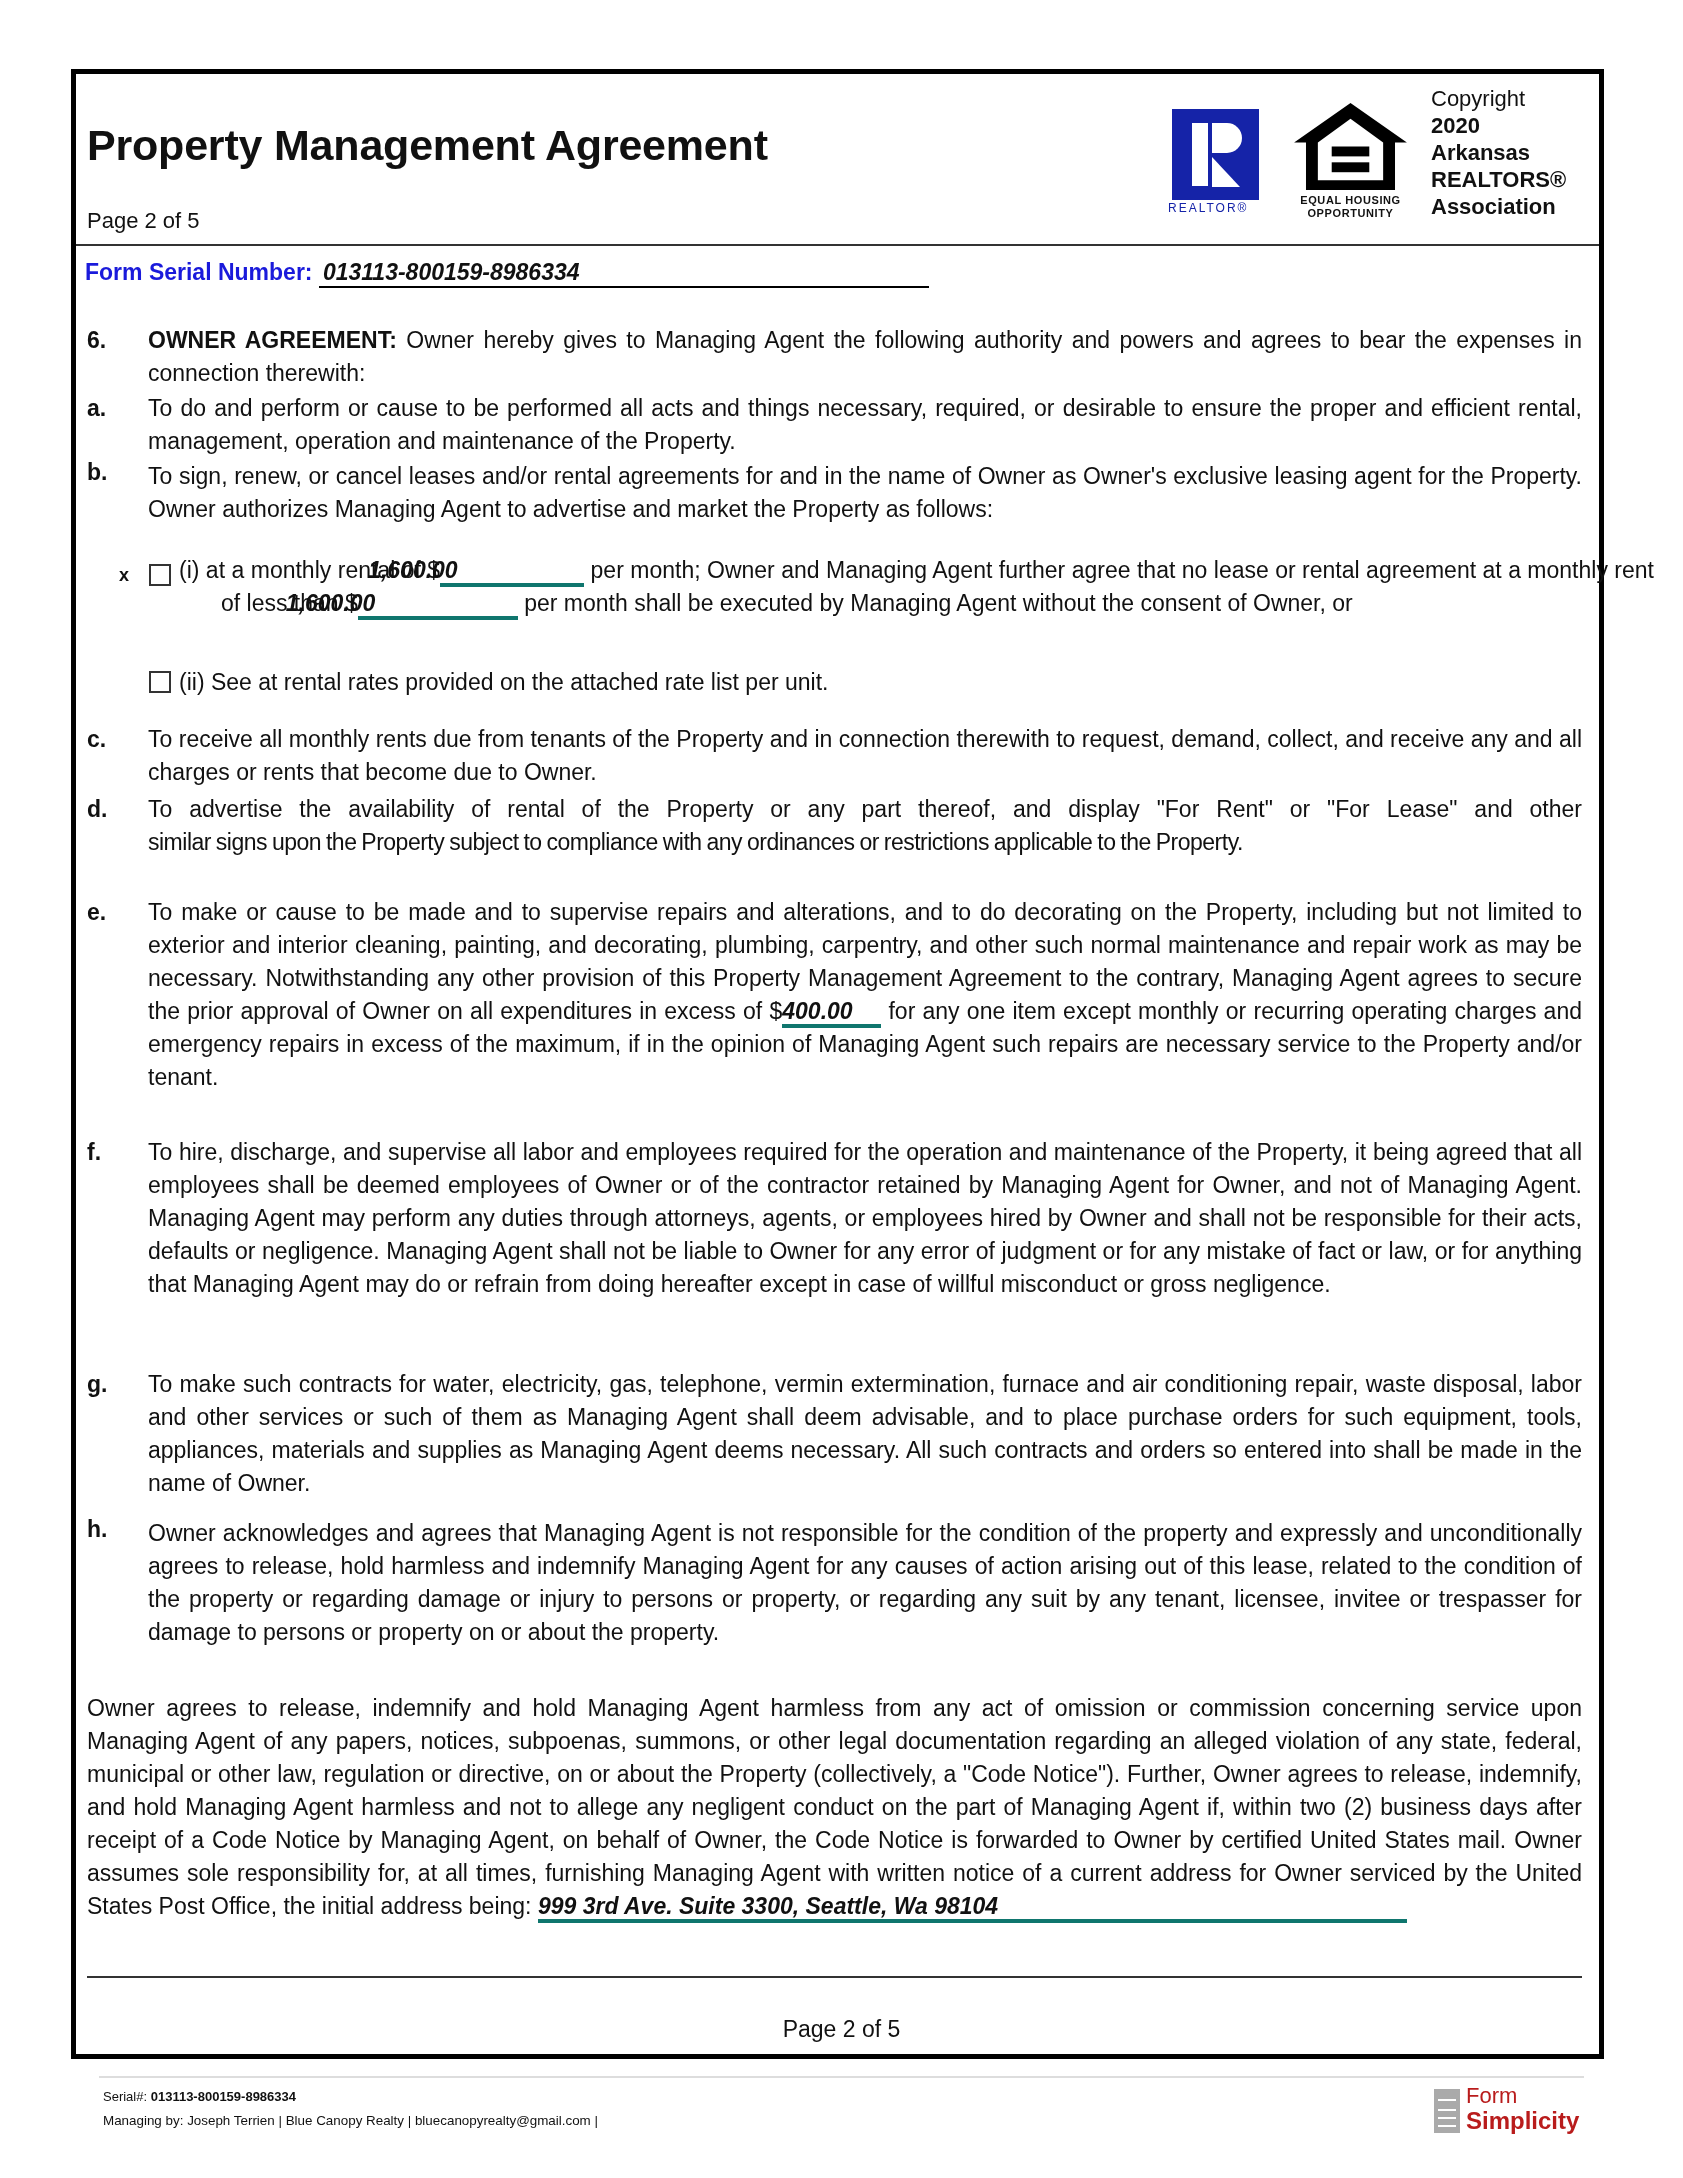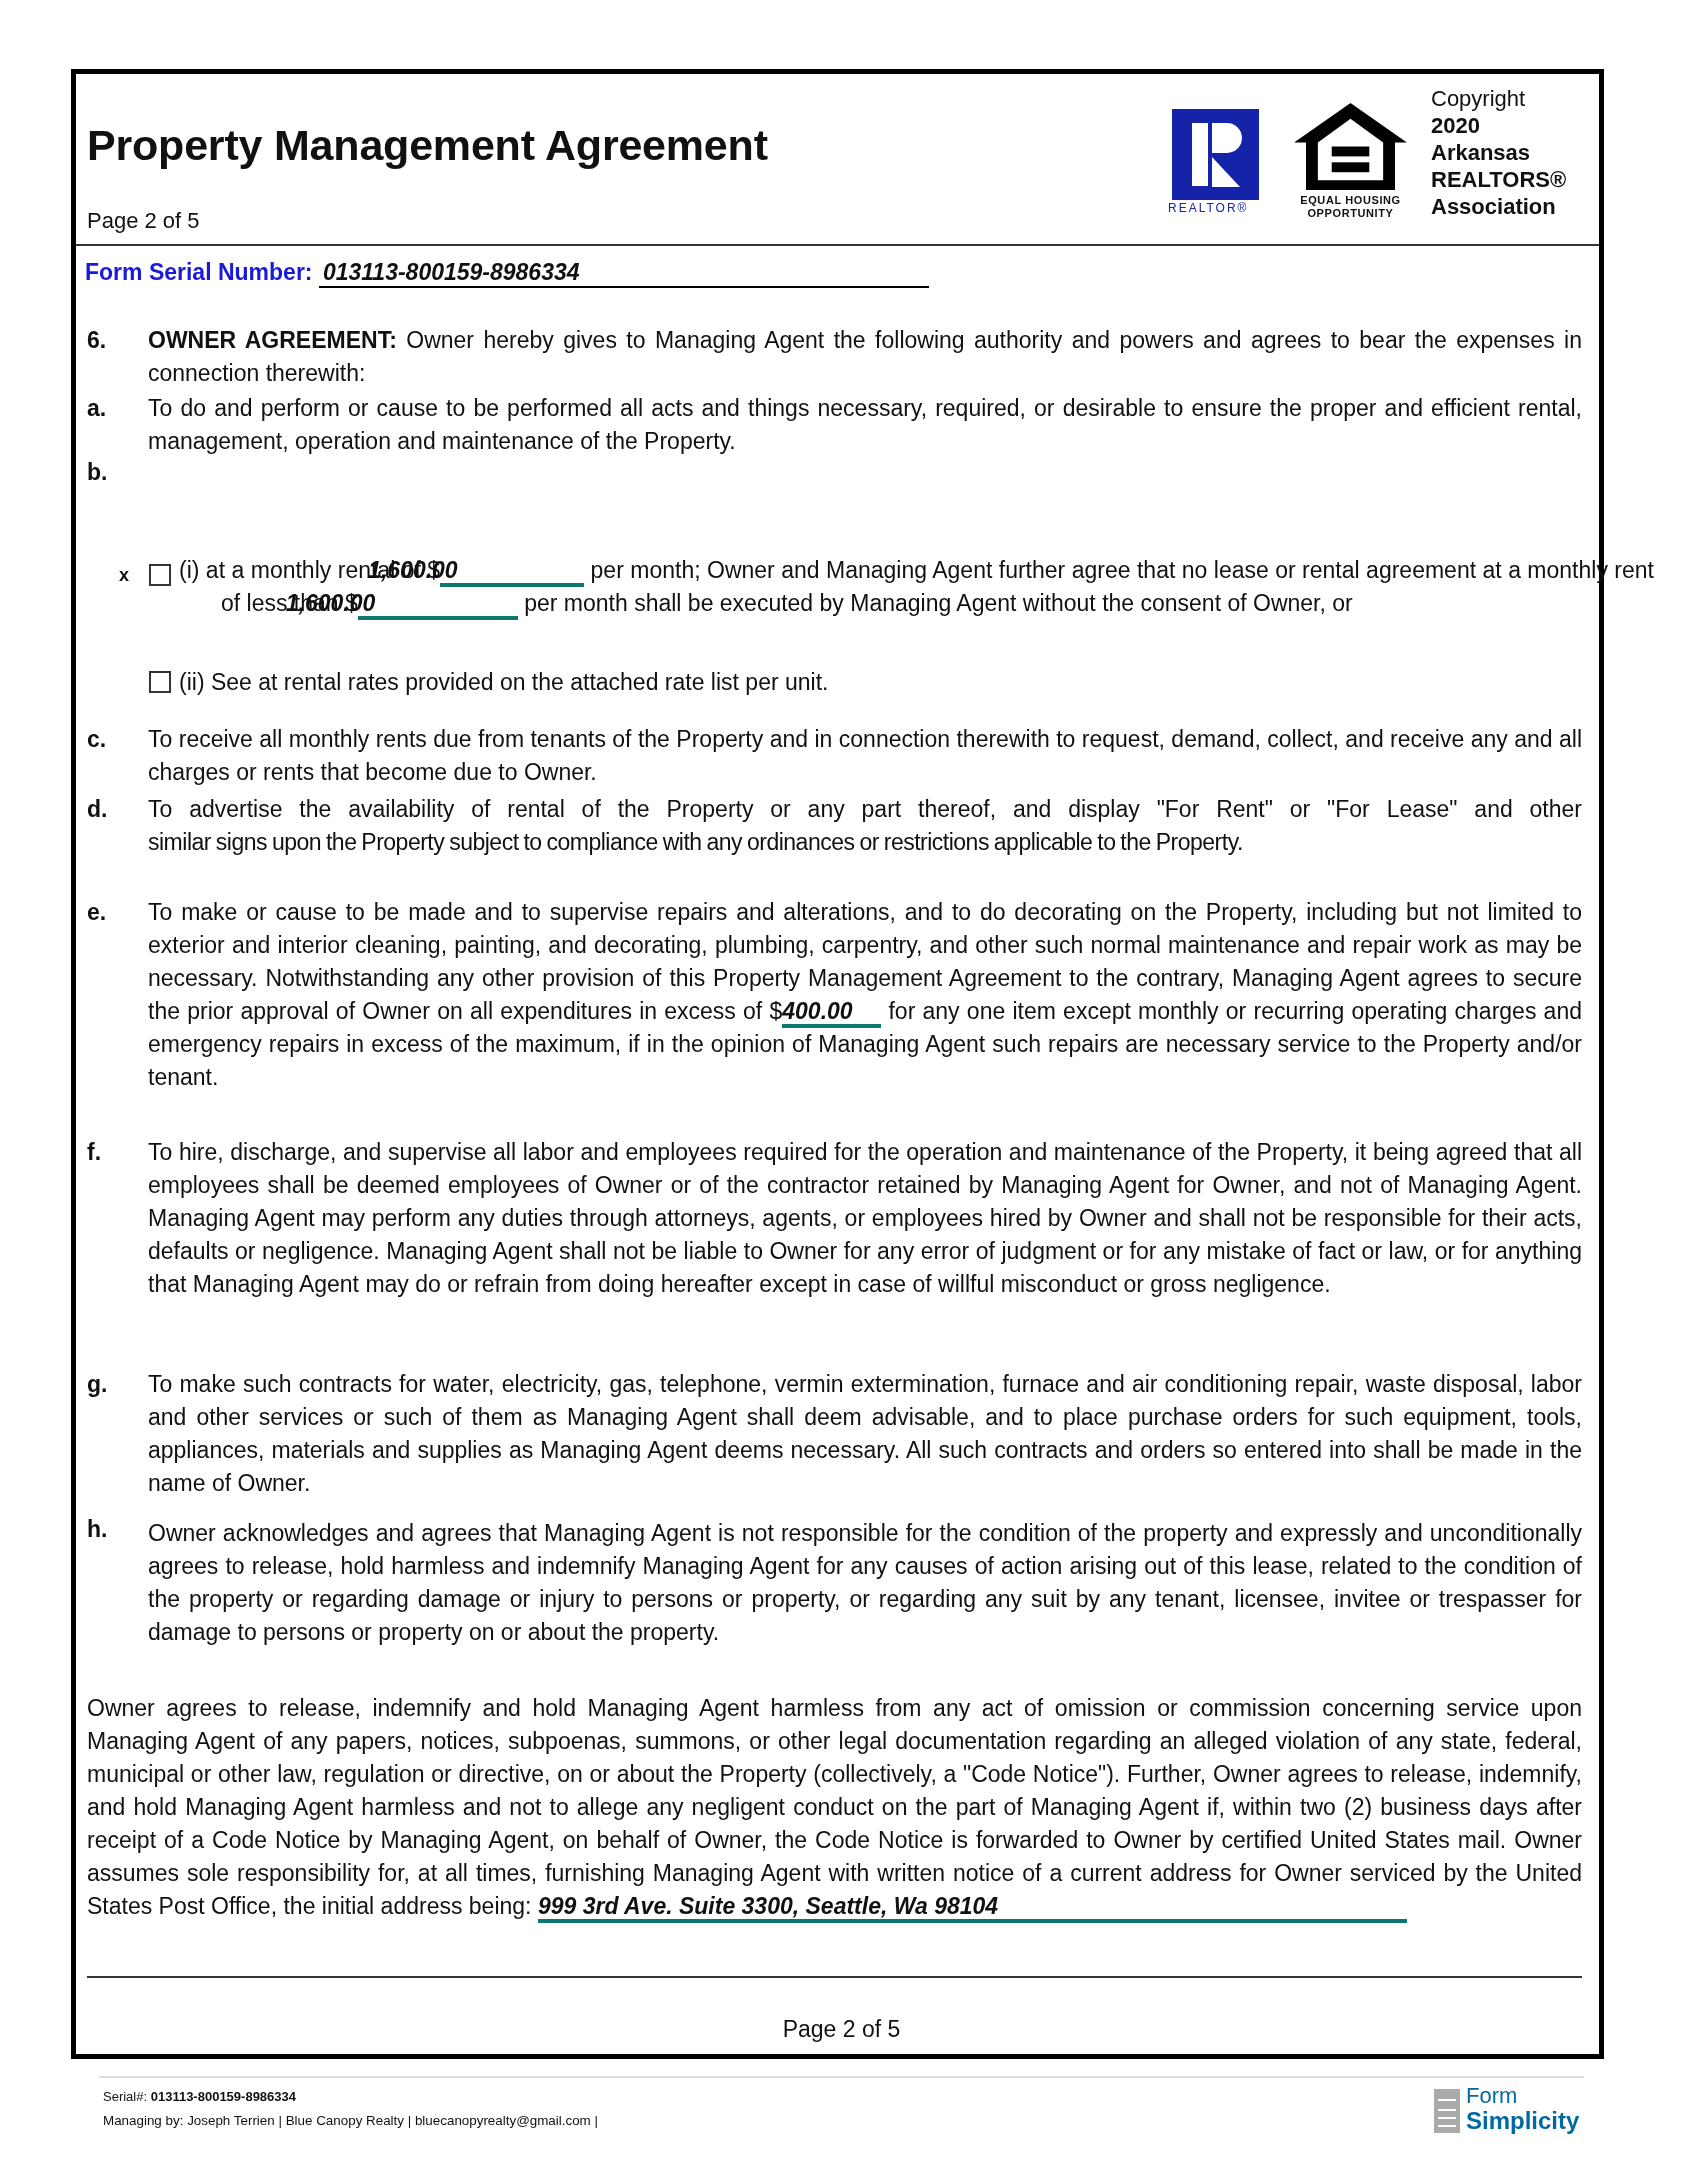--- a/index.html
+++ b/index.html
@@ -42,21 +42,21 @@
   .addr-line { position:absolute; left:87px; top:1976px; width:1495px; height:2px; background:#333; }
 
   .page-foot { position:absolute; left:0; width:1683px; top:2016px; text-align:center; font-size:23px; }
 
   .foot-rule { position:absolute; left:99px; top:2076px; width:1485px; height:2px; background:#ddd; }
   .foot-serial { position:absolute; left:103px; top:2089px; font-size:13px; }
   .foot-prepared { position:absolute; left:103px; top:2113px; font-size:13.4px; }
   .fs-logo { position:absolute; left:1434px; top:2087px; width:149px; height:50px; }
   .fs-doc { position:absolute; left:0; top:2px; width:26px; height:44px; background:#aaa; }
   .fs-doc i { position:absolute; left:4px; height:2px; width:18px; background:#fff; }
-  .fs-text { position:absolute; left:32px; top:-4px; font-size:22px; line-height:25px; color:#0369a1; }
+  .fs-text { position:absolute; left:32px; top:-4px; font-size:22px; line-height:25px; color:#b91c1c; }
   .fs-text .s2 { font-weight:bold; font-size:24px; }
 </style>
 </head>
 <body>
 
 <div class="page-frame"></div>
 
 <div class="hdr-title">Property Management Agreement</div>
 <div class="hdr-page">Page 2 of 5</div>
 
@@ -98,20 +98,21 @@
   <span class="b">OWNER AGREEMENT:</span><span> Owner hereby gives to Managing Agent the following authority and powers and agrees to bear the expenses in connection therewith:</span>
 </div>
 
 <div class="para item" style="top:392px;">
   <span class="lbl b">a.</span>
   <span>To do and perform or cause to be performed all acts and things necessary, required, or desirable to ensure the proper and efficient rental, management, operation and maintenance of the Property.</span>
 </div>
 
 <div class="para item" style="top:460px;">
   <span class="lbl b" style="top:-4px;">b.</span>
+  <span>To sign, renew, or cancel leases and/or rental agreements for and  in the name of Owner as Owner's exclusive leasing agent for the Property. Owner authorizes Managing Agent to advertise and market the Property as follows:</span>
 </div>
 
 <div class="para sub sub-indent" style="top:554px;">
   <span class="checkbox">x</span><span>(i) at a monthly rental of $</span><span class="fill" style="width:144px;">1,600.00</span><span> per month; Owner and Managing Agent further agree that no lease or rental agreement at a monthly rent of less than $</span><span class="fill" style="width:160px;">1,600.00</span><span> per month shall be executed by Managing Agent without the consent of Owner, or</span>
 </div>
 
 <div class="para sub" style="top:666px;">
   <span class="checkbox"></span><span>(ii) See at rental rates provided on the attached rate list per unit.</span>
 </div>
 

